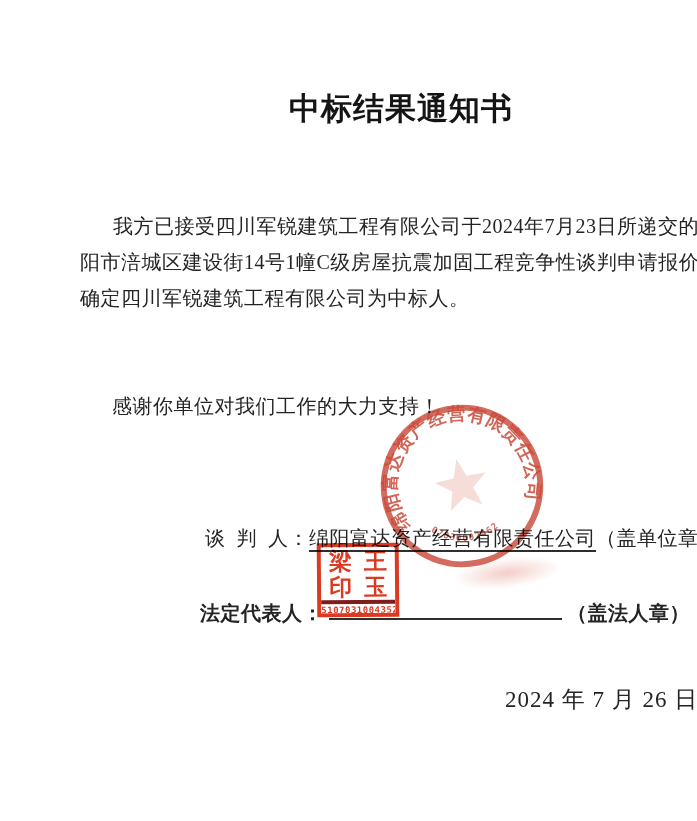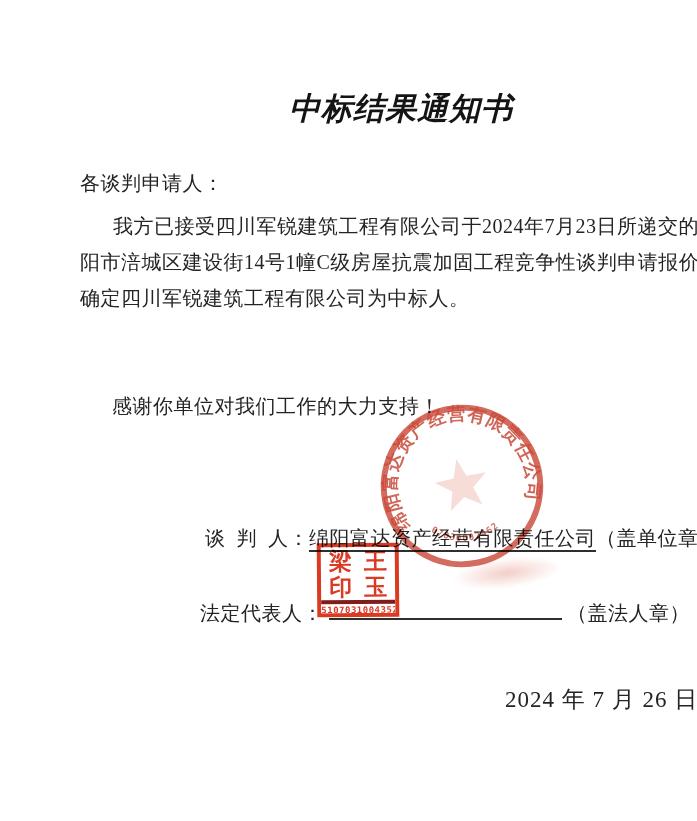--- a/index.html
+++ b/index.html
@@ -7,32 +7,31 @@
   .page {
     position:relative; width:697px; height:821px; margin:0 auto;
     background:#ffffff; overflow:hidden;
     font-family:"Liberation Serif","DejaVu Serif",serif;
     color:#1f1f1f;
   }
   .doc-title {
     position:absolute; left:289px; top:88px;
     font-size:31px; font-weight:bold; letter-spacing:1px; color:#141414;
     white-space:nowrap;
-    font-style:italic;
   }
   .txt { position:absolute; font-size:20px; letter-spacing:0.5px; white-space:pre; color:#242424; }
   .salutation { left:80px; top:170px; }
   .bl1 { left:113px; top:213px; }
   .bl2 { left:80px;  top:249px; }
   .bl3 { left:80px;  top:285px; }
   .thanks { left:112px; top:393px; }
 
   .sign-row { position:absolute; font-size:20px; letter-spacing:0.5px; white-space:pre; color:#242424; }
   .negotiator-row { left:183px; top:502px; }
-  .legal-row { left:178px; top:577px; }
+  .legal-row { left:178px; top:577px;font-weight:bold; }
   .underlined { border-bottom:2px solid #2e2e2e; padding-bottom:1px; }
   .blank-line {
     display:inline-block; width:233px; height:3px;
     border-bottom:2px solid #2e2e2e; vertical-align:baseline; margin:0 5px 0 6px;
   }
   .doc-date { left:505px; top:684px; font-size:23px; letter-spacing:1px; }
 
   
   .round-seal {
     position:absolute; left:374px; top:400px; width:176px; height:172px;
@@ -68,21 +67,20 @@
     letter-spacing:0.5px; color:#d93520; white-space:nowrap; overflow:hidden;
   }
 </style>
 </head>
 <body>
 
 <div class="page">
 
   <div class="doc-title">中标结果通知书</div>
 
-  <div class="txt salutation">各谈判申请人：</div>
 
   <div class="txt bl1">我方已接受四川军锐建筑工程有限公司于2024年7月23日所递交的绵</div>
   <div class="txt bl2">阳市涪城区建设街14号1幢C级房屋抗震加固工程竞争性谈判申请报价，</div>
   <div class="txt thanks">感谢你单位对我们工作的大力支持！</div>
 
   <div class="txt bl3">确定四川军锐建筑工程有限公司为中标人。</div>
 
   <div class="sign-row negotiator-row">
     <span>谈  判  人：</span><span class="underlined">绵阳富达资产经营有限责任公司</span><span>（盖单位章）</span>
   </div>

